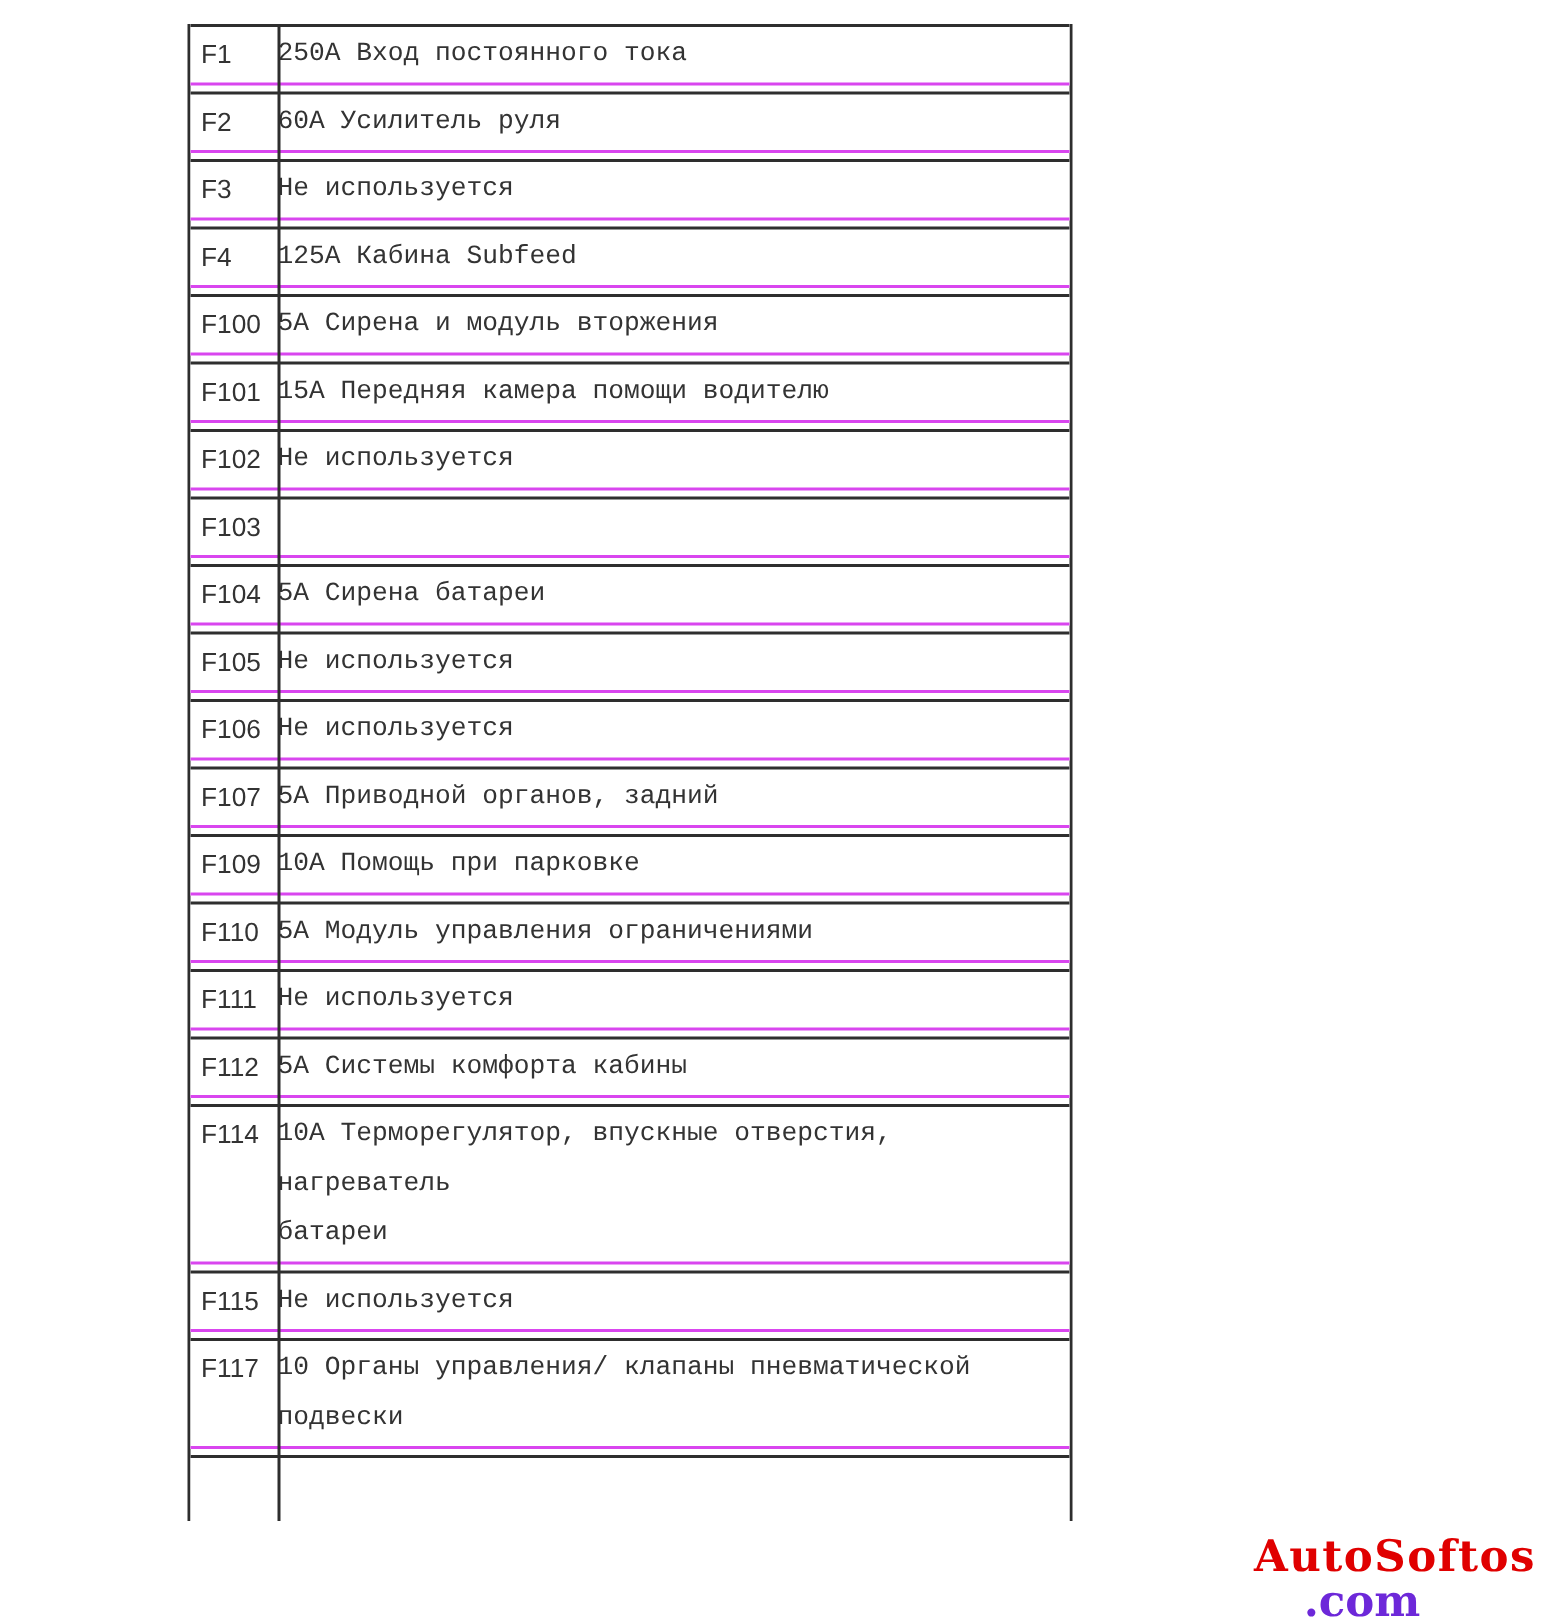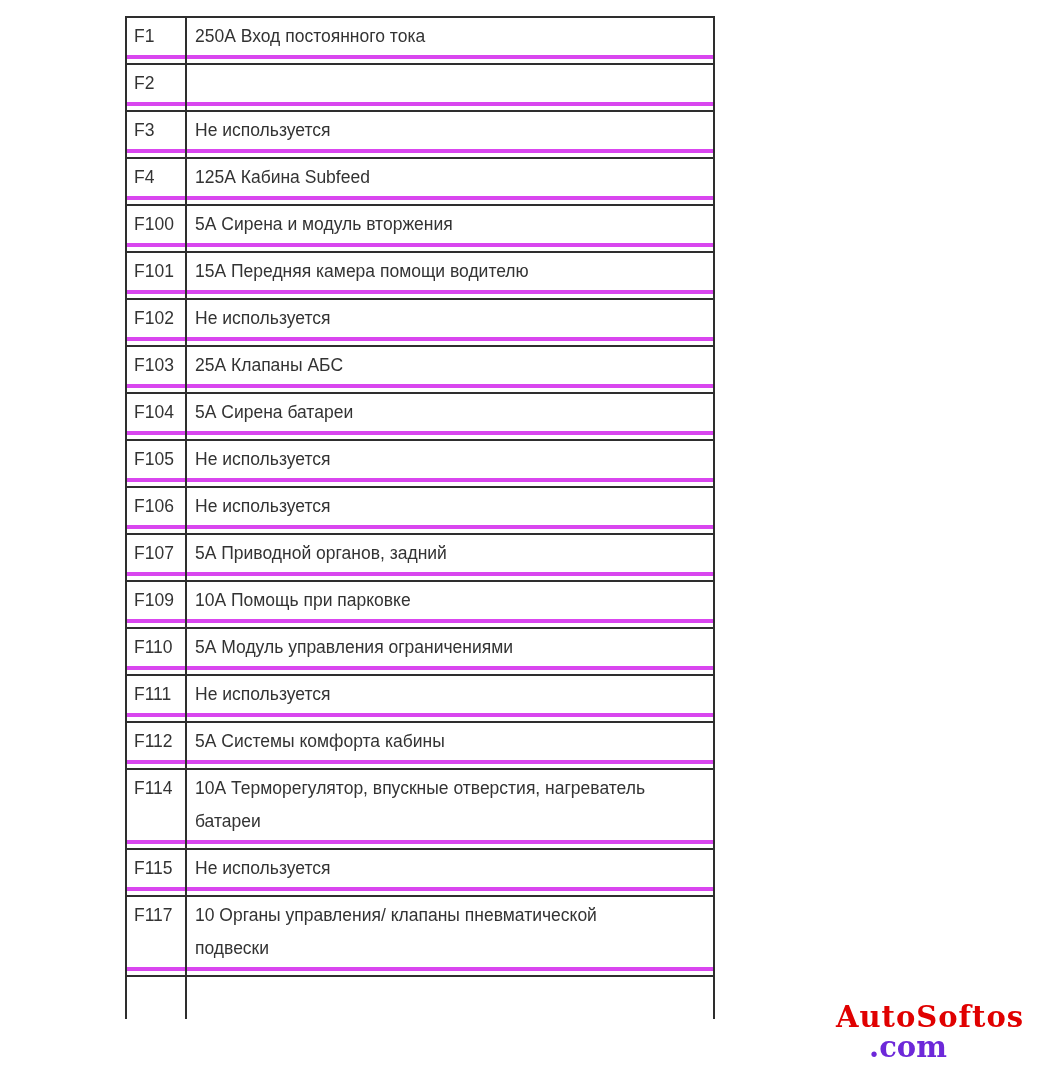--- a/index.html
+++ b/index.html
@@ -26,40 +26,41 @@
     top: 0;
     bottom: 0;
     width: 2px;
     background: #2e2e2e;
     z-index: 2;
   }
   .frow {
     display: flex;
     box-sizing: border-box;
     border-top: 2px solid #2e2e2e;
-    border-bottom: 4px solid #d946ef;
+    border-bottom: 2px solid #d946ef;
     margin-bottom: 4px;
     background: #ffffff;
   }
   .cell {
     box-sizing: border-box;
     padding: 2px 8px;
     font-size: 17.5px;
     line-height: 33px;
     color: #333333;
     white-space: pre-line;
   }
   .cell.id {
     flex: 0 0 58px;
     padding-left: 7px;
   }
   .cell.desc {
     flex: 1;
-    padding-left: 10px;
+    padding-left: 0;
     padding-right: 6px;
+    font-family: Liberation Mono, monospace;
   }
   .frow.partial {
     height: 44px;
     border-bottom: none;
     margin-bottom: 0;
   }
   .watermark {
     position: absolute;
     left: 830px;
     top: 1002px;
@@ -85,20 +86,21 @@
 <div class="fuse-table">
   <div class="col-rule"></div>
   <div id="rows-container">
   <div class="frow">
     <div class="cell id">F1</div>
     <div class="cell desc">250А Вход постоянного тока</div>
   </div>
 
   <div class="frow">
     <div class="cell id">F2</div>
+    <div class="cell desc">60А Усилитель руля</div>
   </div>
 
   <div class="frow">
     <div class="cell id">F3</div>
     <div class="cell desc">Не используется</div>
   </div>
 
   <div class="frow">
     <div class="cell id">F4</div>
     <div class="cell desc">125А Кабина Subfeed</div>
@@ -114,21 +116,20 @@
     <div class="cell desc">15А Передняя камера помощи водителю</div>
   </div>
 
   <div class="frow">
     <div class="cell id">F102</div>
     <div class="cell desc">Не используется</div>
   </div>
 
   <div class="frow">
     <div class="cell id">F103</div>
-    <div class="cell desc">25А Клапаны АБС</div>
   </div>
 
   <div class="frow">
     <div class="cell id">F104</div>
     <div class="cell desc">5А Сирена батареи</div>
   </div>
 
   <div class="frow">
     <div class="cell id">F105</div>
     <div class="cell desc">Не используется</div>
@@ -184,15 +185,15 @@
 подвески</div>
   </div>
 </div>
   <div class="frow partial">
     <div class="cell id"></div>
     <div class="cell desc"></div>
   </div>
 </div>
 
 <div class="watermark">
-  <div class="wm-line1" style="color: rgb(224, 0, 0);">AutoSoftos</div>
+  <div class="wm-line1" style="color: rgb(224, 0, 0); margin-top: 20px;">AutoSoftos</div>
   <div class="wm-line2" style="color: #6d28d9;">.com</div>
 </div>
 
 </body></html>

